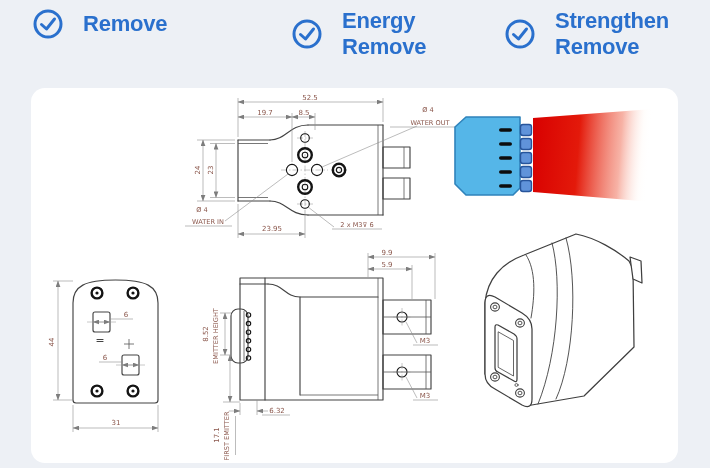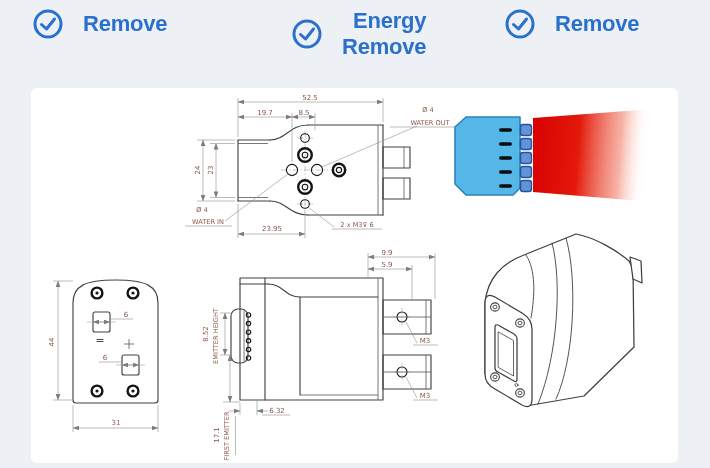--- a/index.html
+++ b/index.html
@@ -2,23 +2,23 @@
 <html><head>
 <meta charset="utf-8">
 <style>
   html,body{margin:0;padding:0;}
   body{font-family:"Liberation Sans",sans-serif;}
   .page{position:relative;width:710px;height:468px;background:#edf0f5;overflow:hidden;}
   
   .benefit{position:absolute;top:8px;display:flex;align-items:center;gap:19px;}
   .benefit .cicon{width:32px;height:32px;flex:0 0 32px;}
   .benefit .blabel{color:#2a70cd;font-weight:bold;font-size:22px;line-height:26px;letter-spacing:-0.2px;}
-  .b1{left:32px;} .b2{left:291px;text-align:right;} .b3{left:504px;}
+  .b1{left:32px;} .b2{left:291px;} .b3{left:504px;}
   
-  .panel{position:absolute;left:31px;top:88px;width:647px;height:375px;background:#ffffff;border-radius:6px;overflow:hidden;}
+  .panel{position:absolute;left:31px;top:88px;width:647px;height:375px;background:#ffffff;border-radius:14px;overflow:hidden;}
   .panel svg{position:absolute;}
   .svg-top{left:154px;top:0px;}
   .svg-beam{left:419px;top:17px;}
   .svg-front{left:4px;top:167px;}
   .svg-side{left:164px;top:157px;}
   .svg-iso{left:419px;top:137px;}
   
   .pl{stroke:#434343;stroke-width:1.15;fill:none;stroke-linecap:round;stroke-linejoin:round;}
   .plthin{stroke:#555;stroke-width:0.8;fill:none;}
   .dl{stroke:#8f8f8f;stroke-width:0.6;fill:none;}
@@ -66,20 +66,21 @@
       <div>Energy</div>
       <div>Remove</div>
     </div>
   </div>
   <div class="benefit b3">
     <svg class="cicon" viewBox="0 0 32 32">
       <circle cx="16" cy="16" r="13" fill="none" stroke="#2a70cd" stroke-width="3"></circle>
       <polyline points="9.5,16.5 14.5,21 22.5,11" fill="none" stroke="#2a70cd" stroke-width="3" stroke-linecap="round" stroke-linejoin="round"></polyline>
     </svg>
     <div class="blabel">
+      <div>Strengthen</div>
       <div>Remove</div>
     </div>
   </div>
 
   <div class="panel">
 
     <svg class="svg-top" width="300" height="160" viewBox="0 0 300 160">
       <g>
 
         <line class="pl" x1="53" y1="52" x2="85" y2="52"></line>

